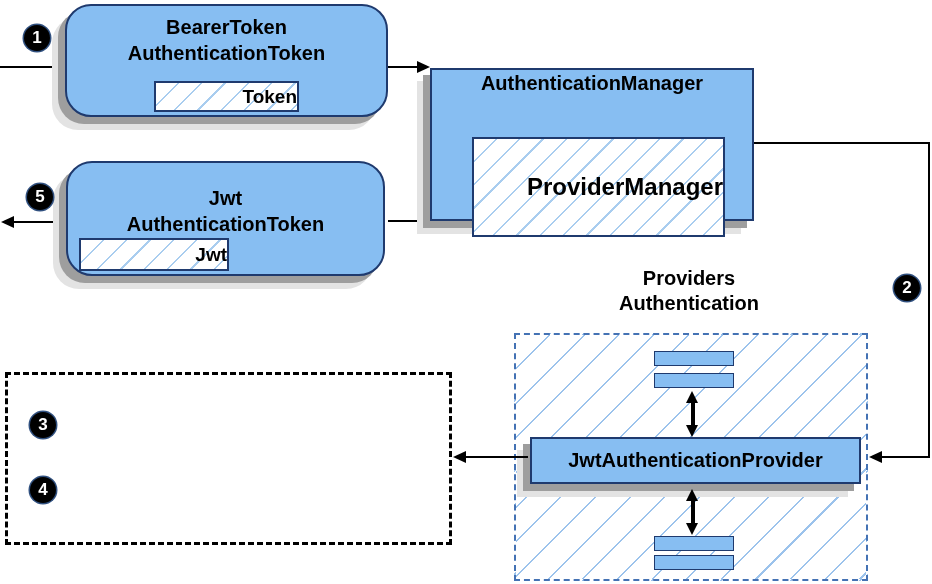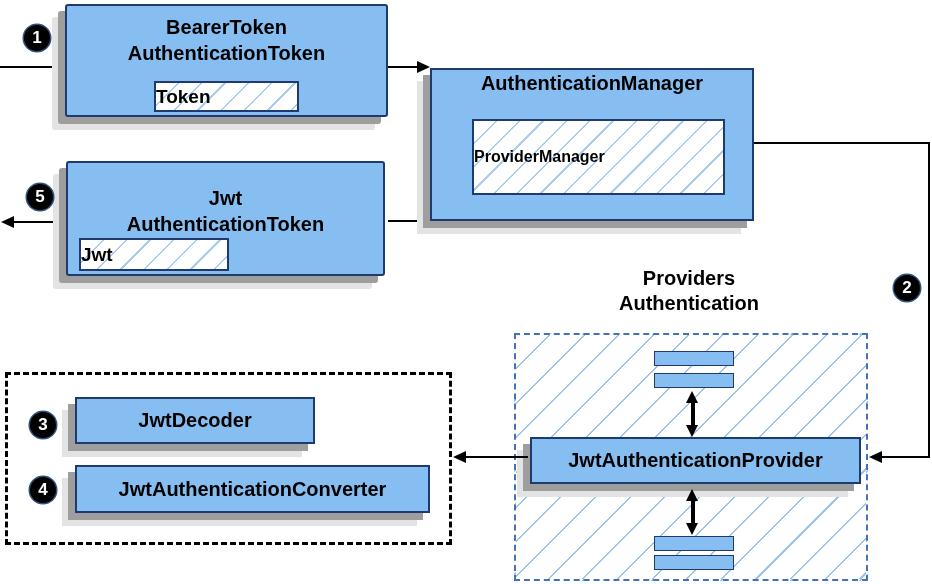--- a/index.html
+++ b/index.html
@@ -15,37 +15,37 @@
 
   
   .node {
     position: absolute;
     background: #87BEF2;
     border: 2.5px solid #1F3A6E;
     box-sizing: border-box;
     box-shadow: -7px 7px 0 0 #9E9E9E, -13px 13px 0 0 #E3E3E3;
     font-weight: bold;
   }
-  .rounded { border-radius: 3px; }
+  .rounded { border-radius: 26px; }
   .node .title {
     text-align: center;
     font-size: 20px;
     line-height: 26px;
     font-weight: bold;
   }
   .flexcenter { display: flex; align-items: center; justify-content: center; }
 
   .chip {
     position: absolute;
     background-color: #ffffff;
     border: 2.5px solid #1F3A6E;
     box-sizing: border-box;
     display: flex;
     align-items: center;
-    justify-content: flex-start;
+    justify-content: flex-end;
     font-size: 19px;
     font-weight: bold;
   }
   .hatch-sm {
     background-image: repeating-linear-gradient(135deg,
       rgba(255,255,255,0) 0px, rgba(255,255,255,0) 15px,
       #A9CDEF 15px, #A9CDEF 16.5px);
   }
 
   
@@ -139,29 +139,23 @@
     </div>
 
     <div class="bar" style="left:138px; top:201px;"></div>
     <div class="bar" style="left:138px; top:220px;"></div>
   </div>
 
   <div class="flow-box">
     <div class="badge" style="left:22px; top:37px;">
       <span>3</span>
     </div>
-    <div class="node flexcenter" style="left:67px; top:22px; width:240px; height:47px; font-size:20px;">
-      <span>JwtDecoder</span>
-    </div>
 
     <div class="badge" style="left:22px; top:102px;">
       <span>4</span>
-    </div>
-    <div class="node flexcenter" style="left:67px; top:90px; width:355px; height:48px; font-size:20px;">
-      <span>JwtAuthenticationConverter</span>
     </div>
   </div>
 
   <div class="hline" style="left:0; top:66px; width:66px;"></div>
 
   <div class="hline" style="left:388px; top:66px; width:32px;"></div>
   <div class="ah-right" style="left:417px; top:61px;"></div>
 
   <div class="hline" style="left:388px; top:220px; width:44px;"></div>
 
@@ -179,21 +173,21 @@
   <div class="node rounded" style="left:65px; top:4px; width:323px; height:113px; padding-top:8px;">
     <div class="title">BearerToken</div>
     <div class="title">AuthenticationToken</div>
     <div class="chip hatch-sm" style="left:87px; top:75px; width:145px; height:31px;">
       <span>Token</span>
     </div>
   </div>
 
   <div class="node" style="left:430px; top:68px; width:324px; height:153px; ">
     <div class="title">AuthenticationManager</div>
-    <div class="chip hatch-sm" style="left:40px; top:49px; width:253px; height:76px; font-size:16px;">
+    <div class="chip hatch-sm" style="left:40px; top:67px; width:253px; height:100px; font-size:24px;">
       <span>ProviderManager</span>
     </div>
   </div>
 
   <div class="node rounded" style="left:66px; top:161px; width:319px; height:115px; padding-top:22px;">
     <div class="title">Jwt</div>
     <div class="title">AuthenticationToken</div>
     <div class="chip hatch-sm" style="left:11px; top:75px; width:150px; height:33px;">
       <span>Jwt</span>
     </div>

